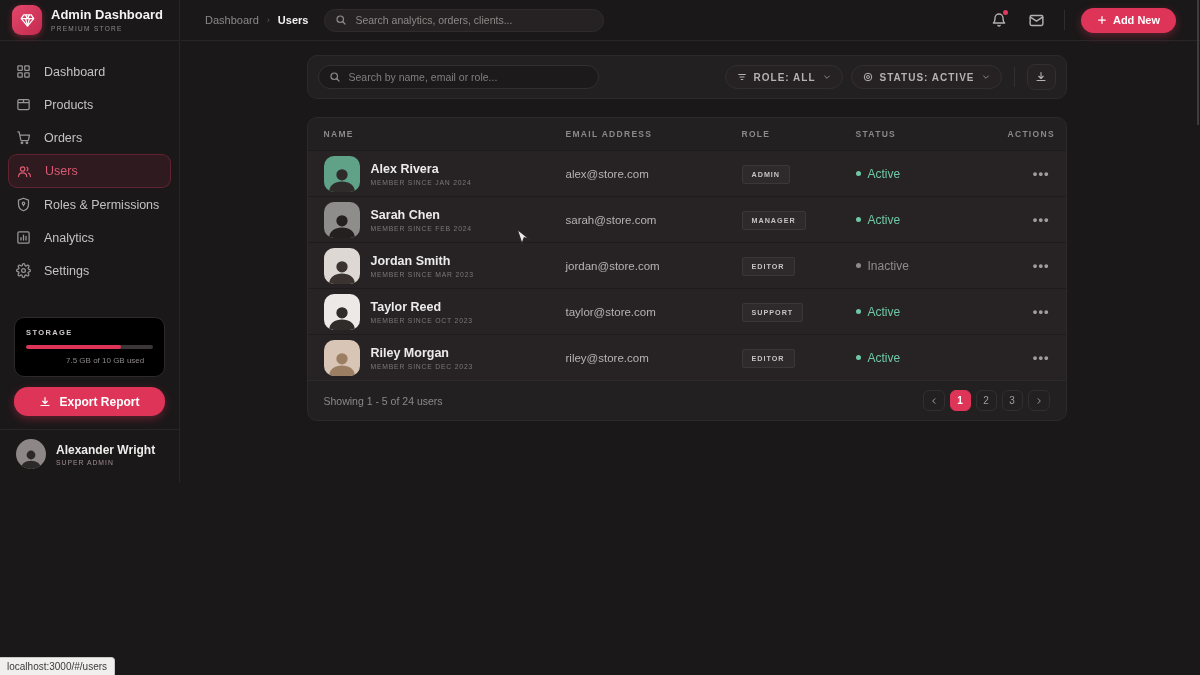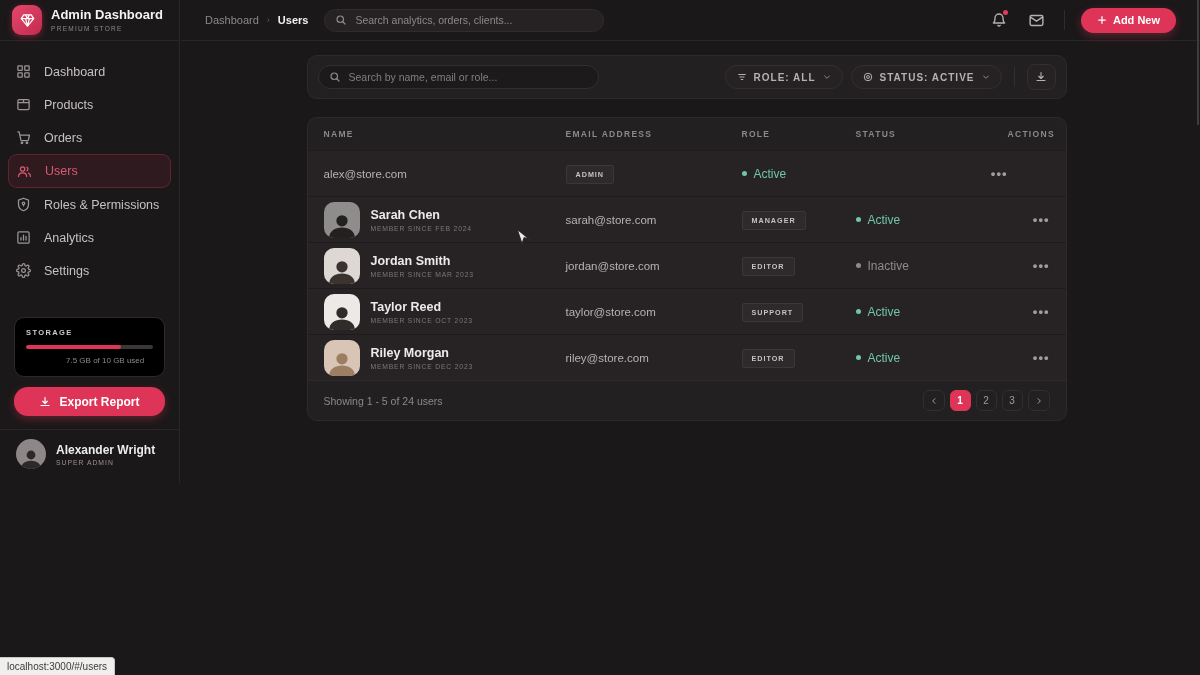--- a/index.html
+++ b/index.html
@@ -361,20 +361,32 @@
       <div class="table-panel">
         <div class="thead">
           <div>NAME</div>
           <div>EMAIL ADDRESS</div>
           <div>ROLE</div>
           <div>STATUS</div>
           <div class="th-actions">ACTIONS</div>
         </div>
 
         <div class="trow">
+          <div class="cell-name">
+            <div class="avatar" style="background-color: rgb(95, 162, 135);">
+                <svg width="30" height="27" viewBox="0 0 24 22">
+                  <circle cx="12" cy="8" r="4.6" fill="#2e2b2a"></circle>
+                  <path d="M1.5 22c0-5.6 4.7-8.6 10.5-8.6S22.5 16.4 22.5 22z" fill="#2e2b2a"></path>
+                </svg>
+              </div>
+            <div>
+              <div class="uname">Alex Rivera</div>
+              <div class="usince">MEMBER SINCE JAN 2024</div>
+            </div>
+          </div>
           <div class="uemail">alex@store.com</div>
           <div><span class="role-badge">ADMIN</span></div>
           <div class="status active">
               <span class="dot"></span>
               <span>Active</span>
             </div>
           <div class="row-actions">•••</div>
         </div>
 
         <div class="trow">

